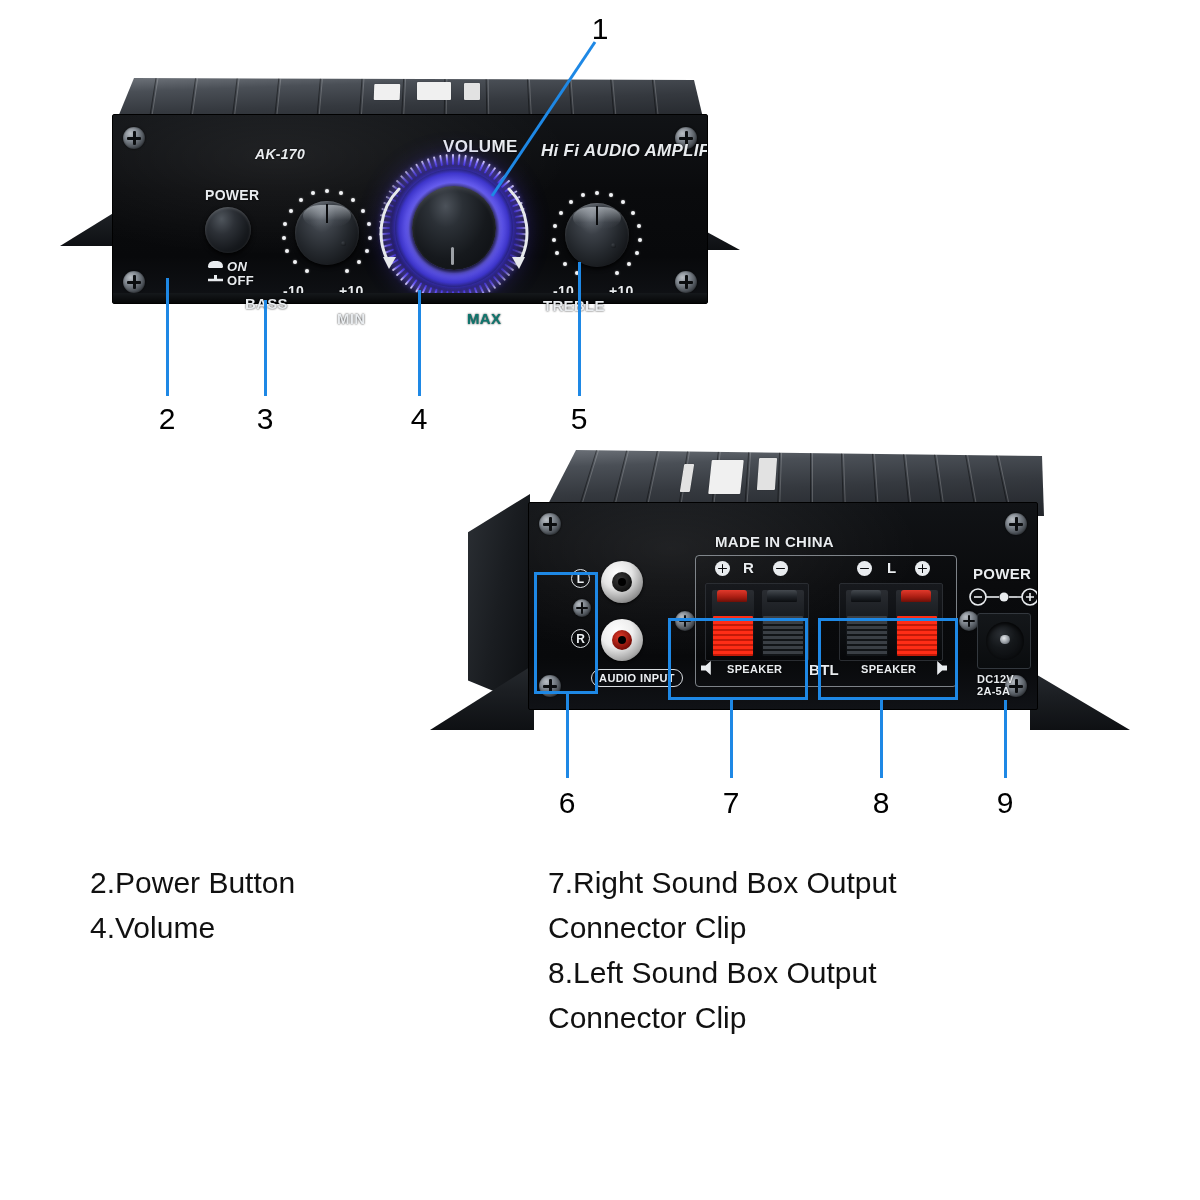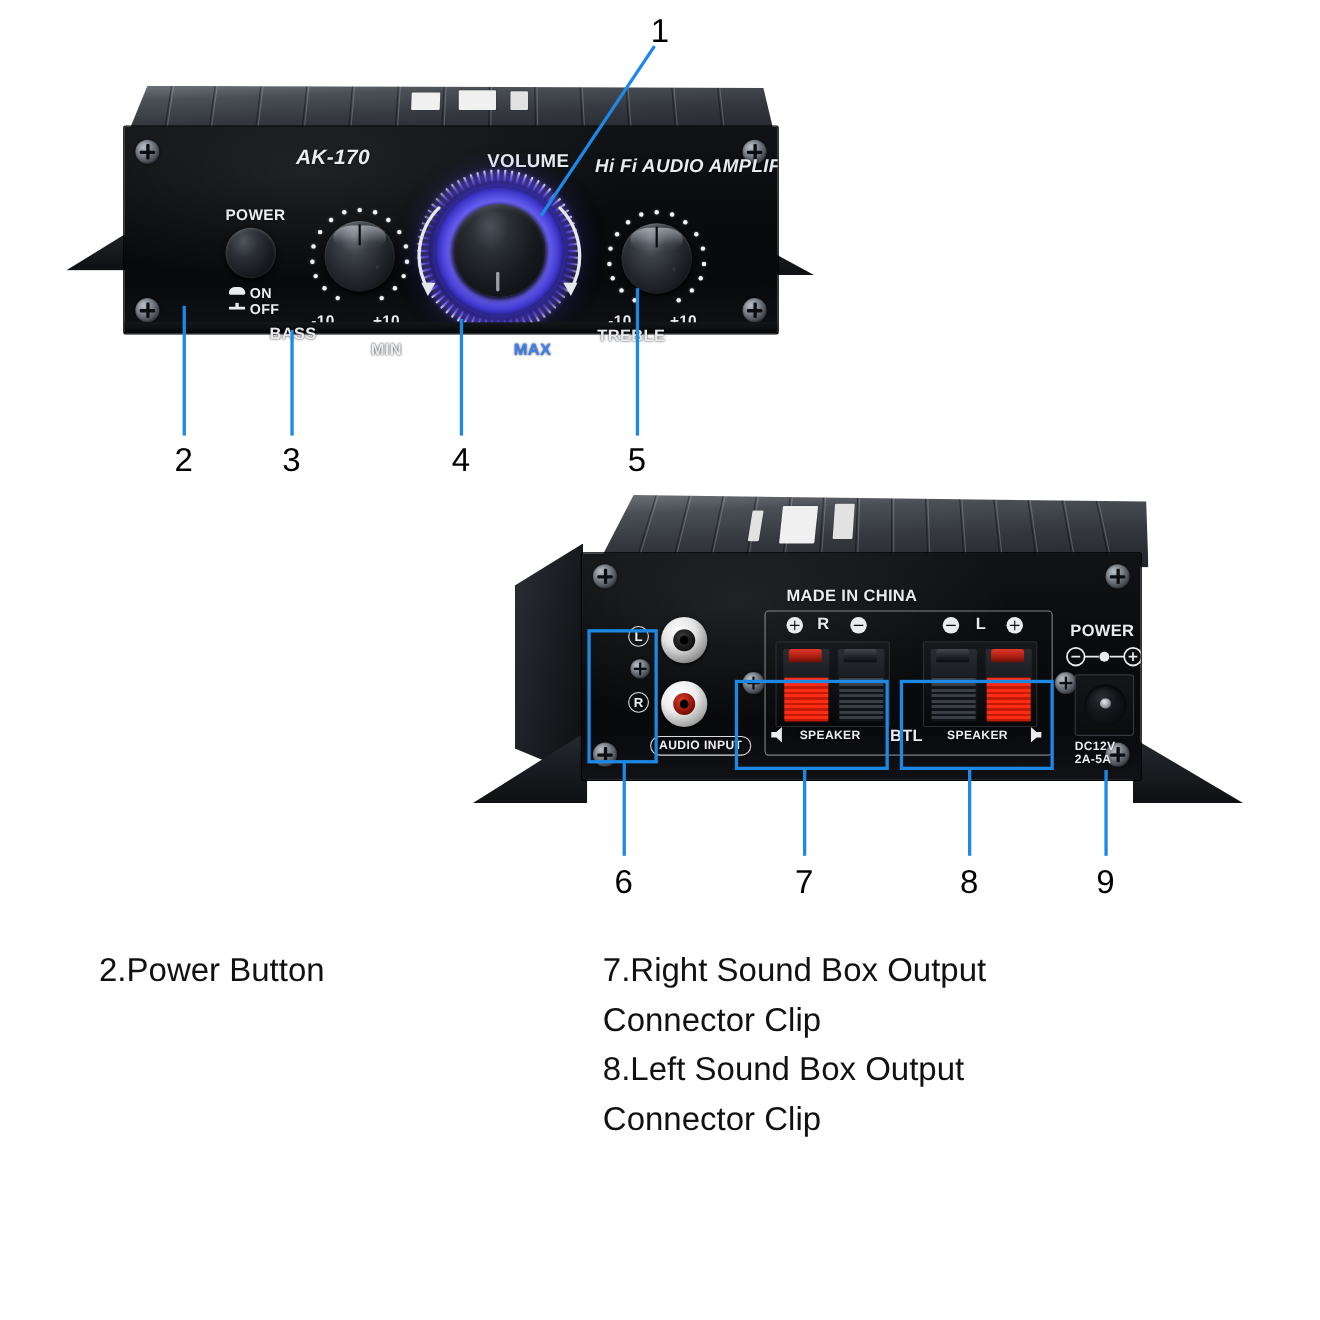--- a/index.html
+++ b/index.html
@@ -289,32 +289,32 @@
       <div class="top-sticker s-thin" style="left:352px; top:5px; width:16px; height:17px;"></div>
     </div>
 
     <div class="face" style="left:52px; top:36px; width:596px; height:190px;">
 
       <div class="screw" style="left:10px;  top:12px;  width:22px; height:22px;"></div>
       <div class="screw" style="left:562px; top:12px;  width:22px; height:22px;"></div>
       <div class="screw" style="left:10px;  top:156px; width:22px; height:22px;"></div>
       <div class="screw" style="left:562px; top:156px; width:22px; height:22px;"></div>
 
-      <div class="silk italic" style="left:142px; top:18px; font-size:19px;margin-left:14px;">AK-170</div>
+      <div class="silk italic" style="left:142px; top:31px; font-size:14px;">AK-170</div>
       <div class="silk" style="left:330px; top:22px; font-size:17px;">VOLUME</div>
       <div class="silk italic" style="left:428px; top:26px; font-size:17px;">Hi Fi AUDIO AMPLIFIER</div>
 
       <div class="silk" style="left:92px; top:72px; font-size:14px;">POWER</div>
       <div style="position:absolute; left:92px; top:92px; width:46px; height:46px; border-radius:50%;
                   background:radial-gradient(ellipse at 36% 26%, #4f555c 0%, #2c3036 32%, #16191d 66%, #0a0c0e 100%);
                   box-shadow:0 2px 5px rgba(0,0,0,.95), inset 0 1px 3px rgba(255,255,255,.22);"></div>
 
       <div style="position:absolute; left:95px; top:146px; width:15px; height:7px;
                   background:#e9ecef; border-radius:7px 7px 2px 2px;"></div>
-      <div class="silk" style="left:114px; top:144px; font-size:13px;">ON</div>
+      <div class="silk" style="left:114px; top:144px; font-size:13px;font-style:italic;">ON</div>
       <div style="position:absolute; left:95px; top:160px; width:15px; height:9px;
                   background:#e9ecef; clip-path:polygon(40% 0, 60% 0, 60% 42%, 100% 42%, 100% 70%, 0 70%, 0 42%, 40% 42%);"></div>
       <div class="silk" style="left:114px; top:158px; font-size:13px;">OFF</div>
 
       <div class="knob-wrap" style="left:168px; top:74px; width:92px; height:92px;">
         <div class="dot-ring">
           <i style="left:44px; top:0px;"></i>
           <i style="left:58px; top:2px;"></i>
           <i style="left:70px; top:9px;"></i>
           <i style="left:80px; top:20px;"></i>
@@ -457,21 +457,21 @@
       <div class="silk" style="left:440px; top:168px; font-size:14px;">-10</div>
       <div class="silk" style="left:496px; top:168px; font-size:14px;">+10</div>
 
       <div style="position:absolute; left:0; right:0; bottom:0; height:10px;
                   background:linear-gradient(180deg,#15181b,#050607);"></div>
     </div>
   </div>
 
   <div class="silk" style="left:245px; top:295px; font-size:15px; color:#e9ecef;">BASS</div>
   <div class="silk" style="left:337px; top:310px; font-size:15px; color:#e9ecef;">MIN</div>
-  <div class="silk" style="left:467px; top:310px; font-size:15px; color:#3b82f6;">MAX</div>
+  <div class="silk" style="left:467px; top:310px; font-size:15px; color:#0f766e;">MAX</div>
   <div class="silk" style="left:543px; top:297px; font-size:15px; color:#e9ecef;">TREBLE</div>
 
   <svg class="lead-svg" style="left:0; top:0;" width="1200" height="1200">
     <line x1="595" y1="42" x2="492" y2="196" stroke="#1e88e5" stroke-width="3"></line>
   </svg>
   <div class="callout-num" style="left:585px; top:14px; width:30px;">1</div>
 
   <div class="lead v" style="left:166px; top:278px; height:118px;"></div>
   <div class="callout-num" style="left:152px; top:404px; width:30px;">2</div>
 
@@ -631,20 +631,21 @@
 
   <div class="lead v" style="left:880px; top:698px; height:80px;"></div>
   <div class="callout-num" style="left:866px; top:788px; width:30px;">8</div>
 
   <div class="lead v" style="left:1004px; top:700px; height:78px;"></div>
   <div class="callout-num" style="left:990px; top:788px; width:30px;">9</div>
 
   <div class="legend" style="left:0; top:860px; width:1200px;">
     <div class="legend-col" style="left:90px; top:0; width:440px;">
       <div class="legend-item">2.Power Button</div>
+      <div class="legend-item">4.Volume</div>
     </div>
     <div class="legend-col" style="left:548px; top:0; width:600px;">
       <div class="legend-item">7.Right Sound Box Output
 Connector Clip</div>
       <div class="legend-item">8.Left Sound Box Output
 Connector Clip</div>
     </div>
   </div>
 
 </div>

